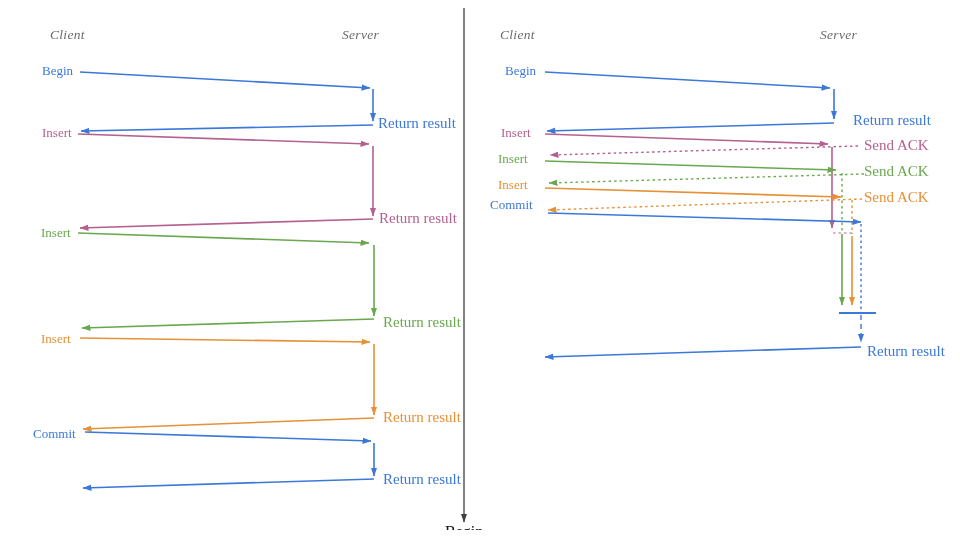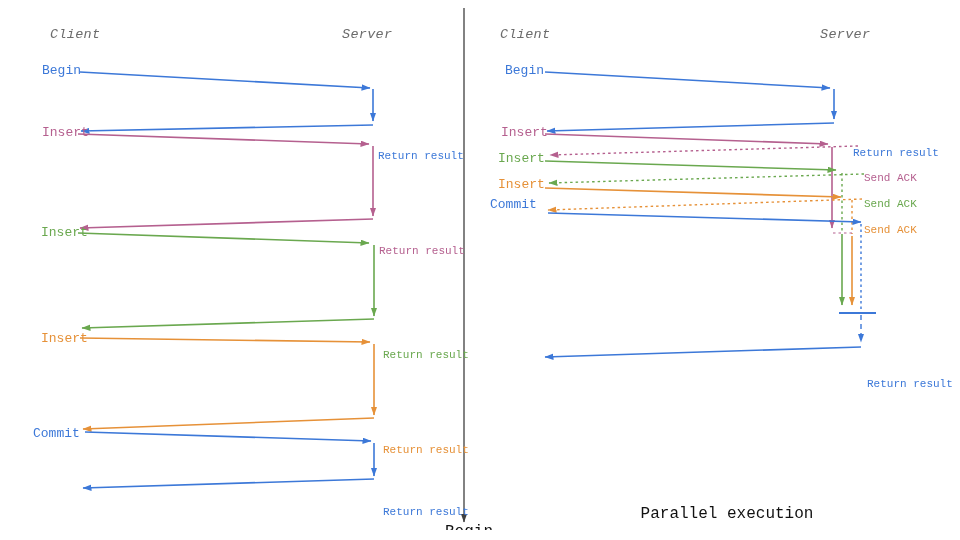--- a/index.html
+++ b/index.html
@@ -1,22 +1,22 @@
 <!DOCTYPE html>
 <html style="--blue: #3c78d8; --pink: #b5608f; --green: #6aa84f; --orange: #e69138; --axis: #3f3f3f; --header: #6b6b6b; --caption: #111111;"><head>
 <meta charset="utf-8">
 <style>
   html,body{margin:0;padding:0;background:#fff;}
   #stage{position:relative;width:960px;height:530px;background:#ffffff;overflow:hidden;
-         font-family:Liberation Mono, monospace;}
+         font-family:Liberation Serif, serif;}
   #diagram-svg{position:absolute;left:0;top:0;width:960px;height:540px;}
   .lbl{position:absolute;white-space:nowrap;line-height:1.15;}
   .hdr{font-size:13.5px;font-style:italic;color:var(--header);letter-spacing:.3px;}
   .op{font-size:13px;}
-  .sm{font-size:11px;margin-top:35px;}
+  .sm{font-size:15px;}
   .cap{font-size:16px;color:var(--caption);transform:translateX(-50%);}
   .time{font-size:16px;color:var(--caption);}
   .c-blue{color:var(--blue);text-align:center;}
   .c-pink{color:var(--pink);}
   .c-green{color:var(--green);}
   .c-orange{color:var(--orange);}
 </style>
 </head>
 <body>
 
@@ -104,15 +104,14 @@
   <div class="lbl op c-green" style="left:498px;top:152px;">Insert</div>
   <div class="lbl op c-orange" style="left:498px;top:178px;">Insert</div>
   <div class="lbl op c-blue" style="left:490px;top:198px;">Commit</div>
 
   <div class="lbl sm c-blue" style="left:853px;top:112px;">Return result</div>
   <div class="lbl sm c-pink" style="left:864px;top:137px;">Send ACK</div>
   <div class="lbl sm c-green" style="left:864px;top:163px;">Send ACK</div>
   <div class="lbl sm c-orange" style="left:864px;top:189px;">Send ACK</div>
   <div class="lbl sm c-blue" style="left:867px;top:343px;">Return result</div>
 
-  <div class="lbl cap" style="left:727px;top:505px;">Parallel execution</div>
 
 </div>
 
 </body></html>

